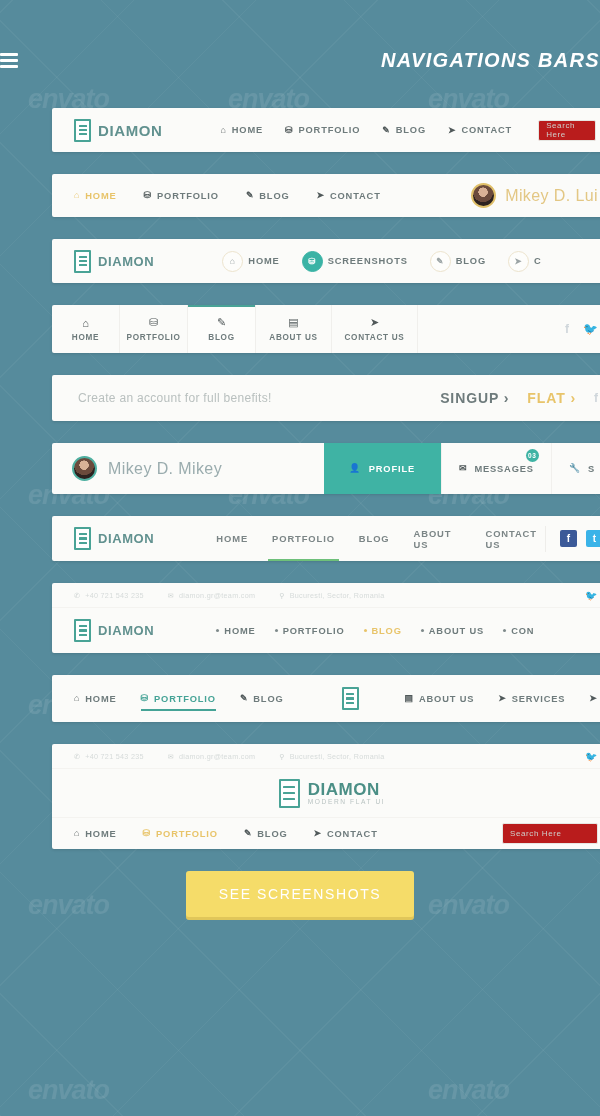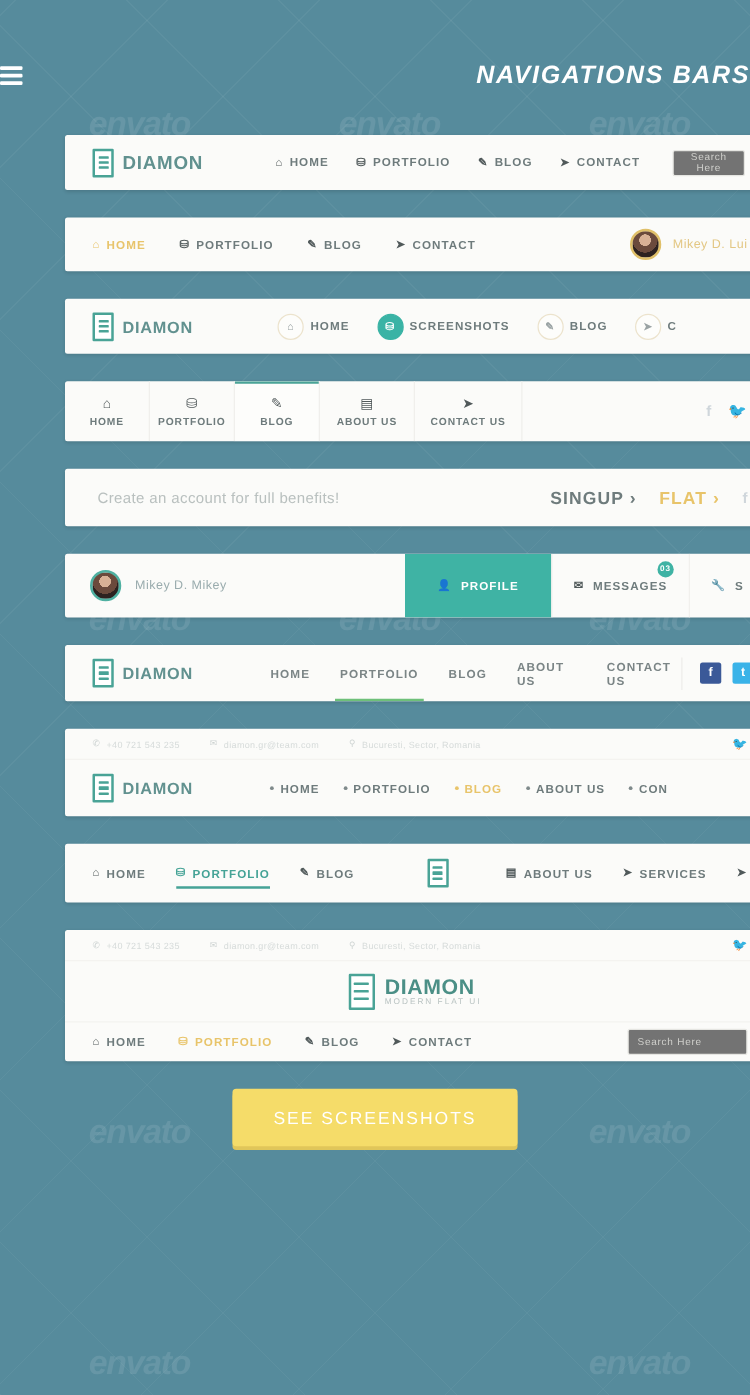--- a/index.html
+++ b/index.html
@@ -18,21 +18,20 @@
     pointer-events: none;
   }
   .wm {
     position: absolute;
     font-family: "Liberation Sans", sans-serif;
     font-size: 27px; font-weight: bold; font-style: italic;
     color: rgba(255,255,255,.10);
     letter-spacing: -1px;
     white-space: nowrap;
     pointer-events: none;
-    margin-left: 43px;
   }
   .page { position: relative; z-index: 2; }
 
   .page-title {
     text-align: center;
     color: #fff;
     font-size: 20px;
     font-weight: bold;
     letter-spacing: 1.3px;
     padding-top: 49px;
@@ -74,33 +73,33 @@
     letter-spacing: .85px; white-space: nowrap;
     display: flex; align-items: center; gap: 5px;
   }
   .nav-link.gold { color: #e8c46a; }
   .nav-link.teal { color: #45a396; }
   .ico { font-size: 9px; color: #50595a; line-height: 1; }
   .nav-link.gold .ico { color: #e8c46a; }
   .nav-link.teal .ico { color: #45a396; }
 
   .search {
-    border: 1px solid #e6e6e2; background: #737373;
+    border: 1px solid #e6e6e2; background: #b91c1c;
     height: 21px; width: 96px; border-radius: 2px;
     display: flex; align-items: center; padding: 0 7px;
-    font-size: 8px; color: #cfcfcb; letter-spacing: .6px; text-align: center;
+    font-size: 8px; color: #cfcfcb; letter-spacing: .6px;
   }
 
   .avatar {
     width: 25px; height: 25px; border-radius: 50%;
     background: radial-gradient(circle at 48% 34%, #d9b196 0 26%, #6b4a3c 27% 56%, #2d2220 57%);
     border: 2px solid #4fb0a1; flex: none;
   }
   .avatar.gold { border-color: #e0c06a; }
-  .uname { font-size: 10px; color: #9aacae; letter-spacing: .4px; text-align: right; }
+  .uname { font-size: 16px; color: #9aacae; letter-spacing: .4px; text-align: right; }
   .uname.gold { color: #e3c784; }
 
   
   .bar1 { height: 44px; }
   .bar1 .row { padding: 0 16px 0 22px; gap: 0; }
   .bar1 .links { display: flex; gap: 22px; margin-left: 58px; }
 
   
   .bar2 { height: 43px; }
   .bar2 .row { padding: 0 14px 0 22px; }

